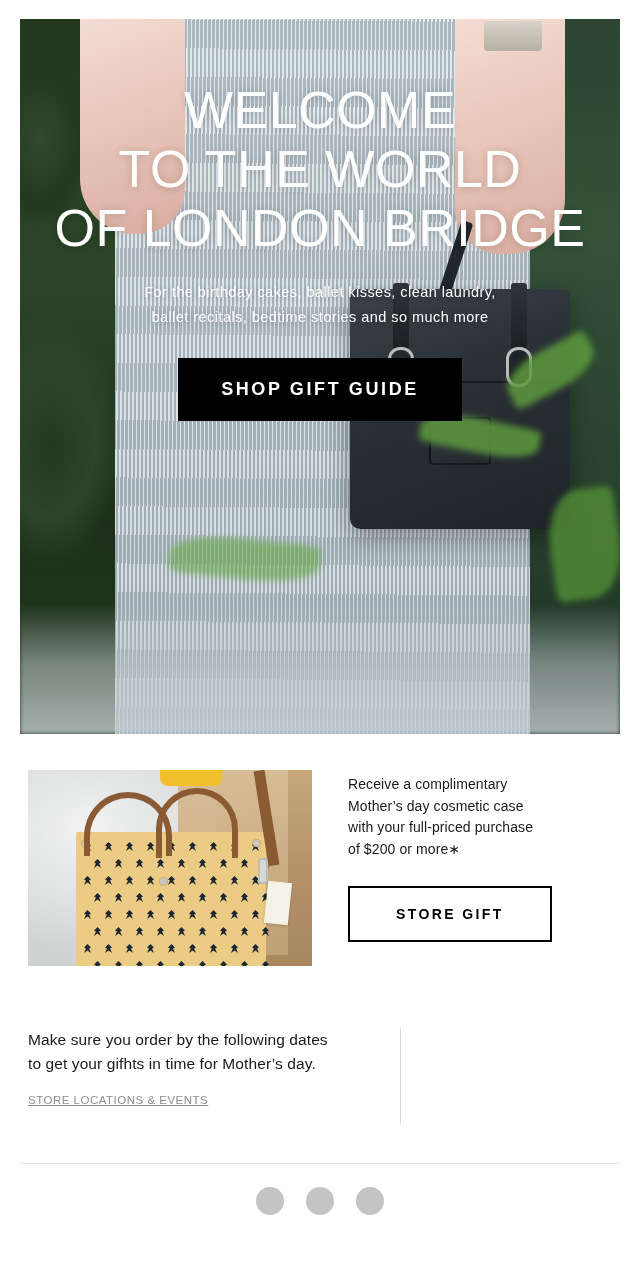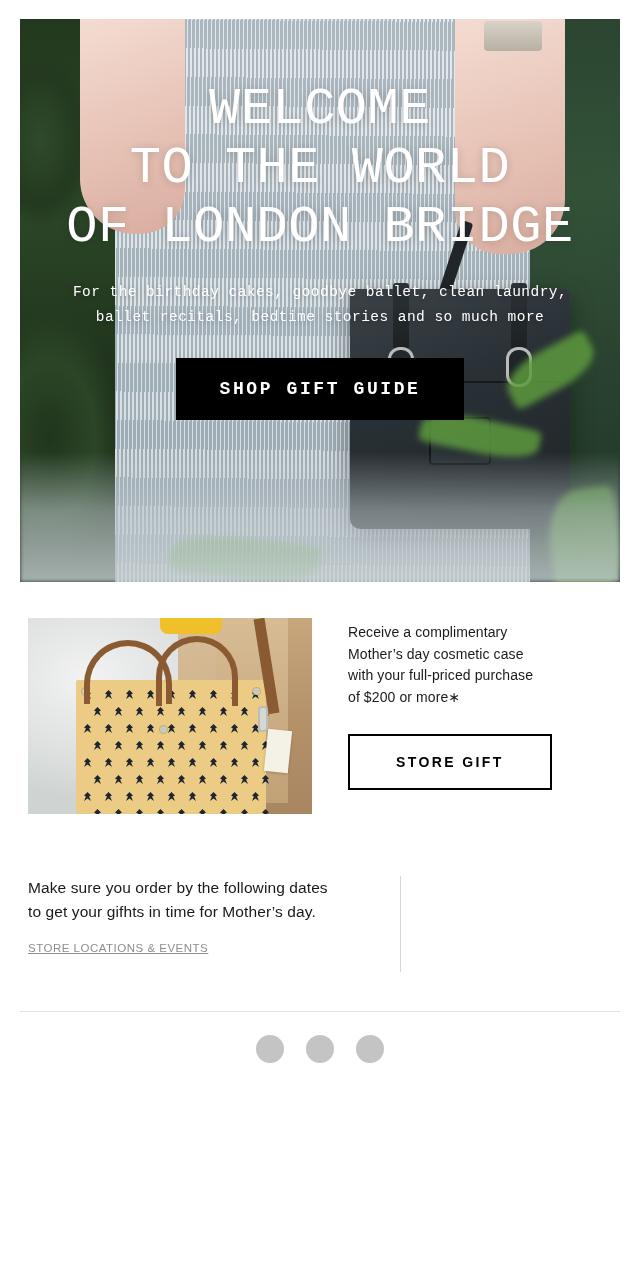--- a/index.html
+++ b/index.html
@@ -30,23 +30,22 @@
     font-style:italic;
     font-size:11px;
     letter-spacing:1.1px;
     color:#9a9a9a;
   }
 
   
   .hero {
     position:relative;
     margin:19px 20px 0 20px;
-    height:563px;
+    height:715px;
     overflow:hidden;
-    font-family:Liberation Mono, monospace;
   }
   .hero-photo { position:absolute; inset:0; background:#7e8c92; }
   
   .ph-greenL {
     position:absolute; left:0; top:0; width:130px; height:100%;
     background:
       radial-gradient(ellipse 70px 120px at 20px 120px, #2f4a2c 0%, #24391f 55%, rgba(30,48,26,0) 75%),
       radial-gradient(ellipse 90px 160px at 30px 420px, #35563020 0%, #2b4526 50%, rgba(35,55,30,0) 80%),
       linear-gradient(180deg, #23391e 0%, #2b4527 35%, #1d2f1a 70%, #22381d 100%);
   }
@@ -355,21 +354,21 @@
       <div class="ph-leaf lf2"></div>
       <div class="ph-leaf lf3"></div>
       <div class="ph-leaf lf4"></div>
       <div class="ph-bottomblur"></div>
     </div>
 
     <div class="hero-overlay">
       <div class="hero-title">WELCOME
 TO THE WORLD
 OF LONDON BRIDGE</div>
-      <div class="hero-sub">For the birthday cakes, goodbye ballet, clean laundry,
+      <div class="hero-sub">For the birthday cakes, ballet kisses, clean laundry,
 ballet recitals, bedtime stories and so much more</div>
       <button class="hero-cta">SHOP GIFT GUIDE</button>
     </div>
   </div>
 
 
   <div class="offer">
     <div class="offer-photo">
       <div class="op-bg"></div>
       <div class="op-coat"></div>

